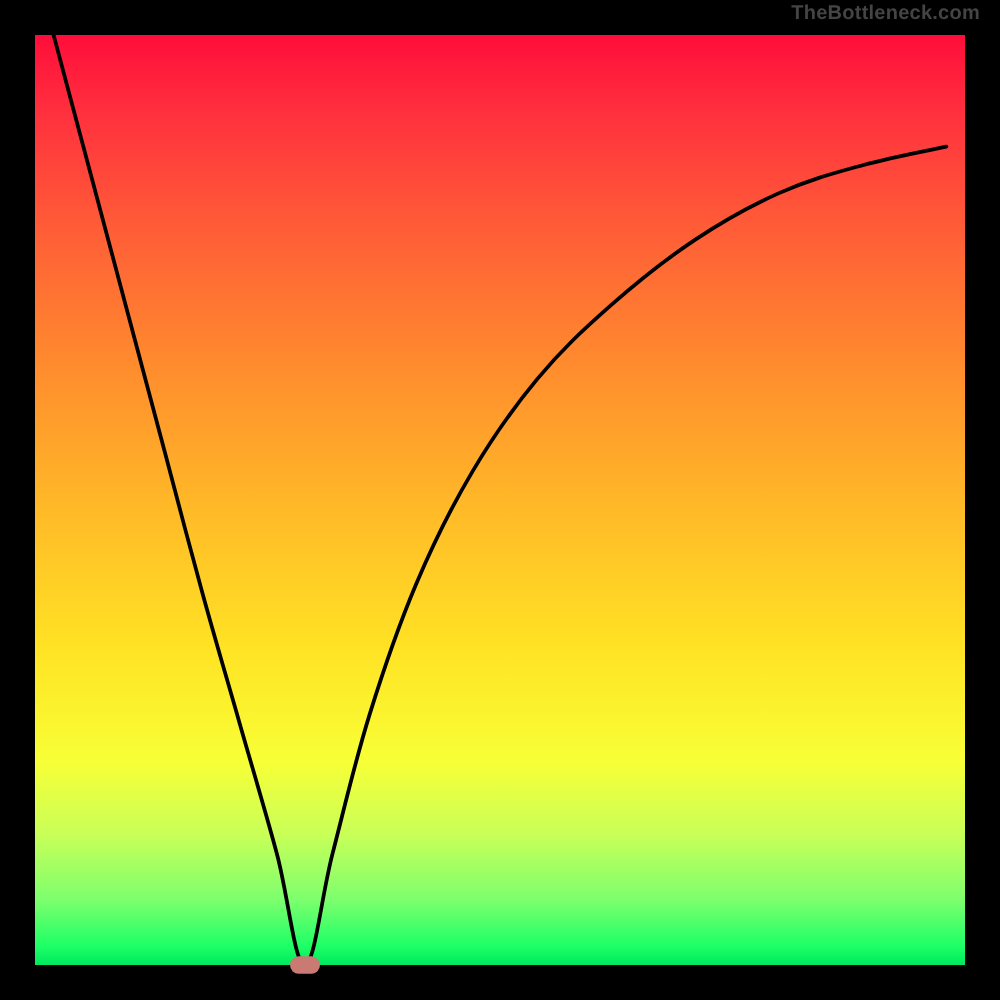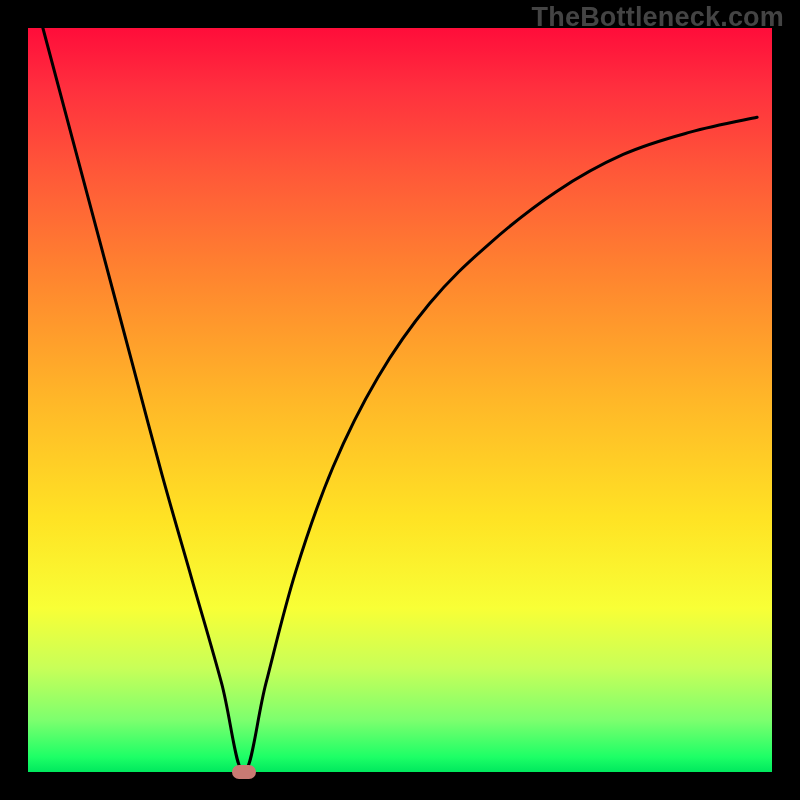--- a/index.html
+++ b/index.html
@@ -15,21 +15,21 @@
     position: relative;
     width: 800px;
     height: 800px;
     background: #000;
   }
   .watermark {
     position: absolute;
     top: 2px;
     right: 16px;
     color: #444;
-    font-size: 27px;
+    font-size: 16px;
     font-weight: 600;
     letter-spacing: 0.2px;
     user-select: none;
   }
   .plot {
     position: absolute;
     left: 28px;
     top: 28px;
     width: 744px;
     height: 744px;

